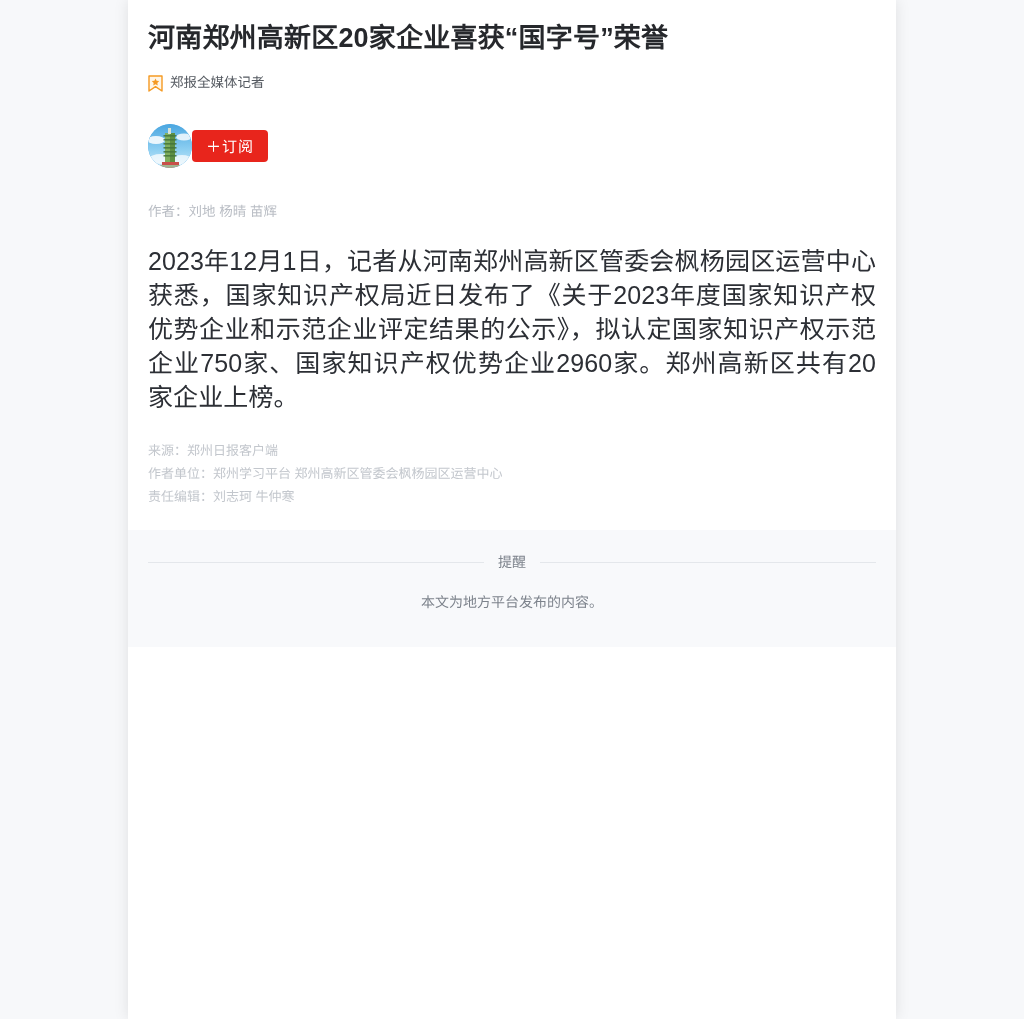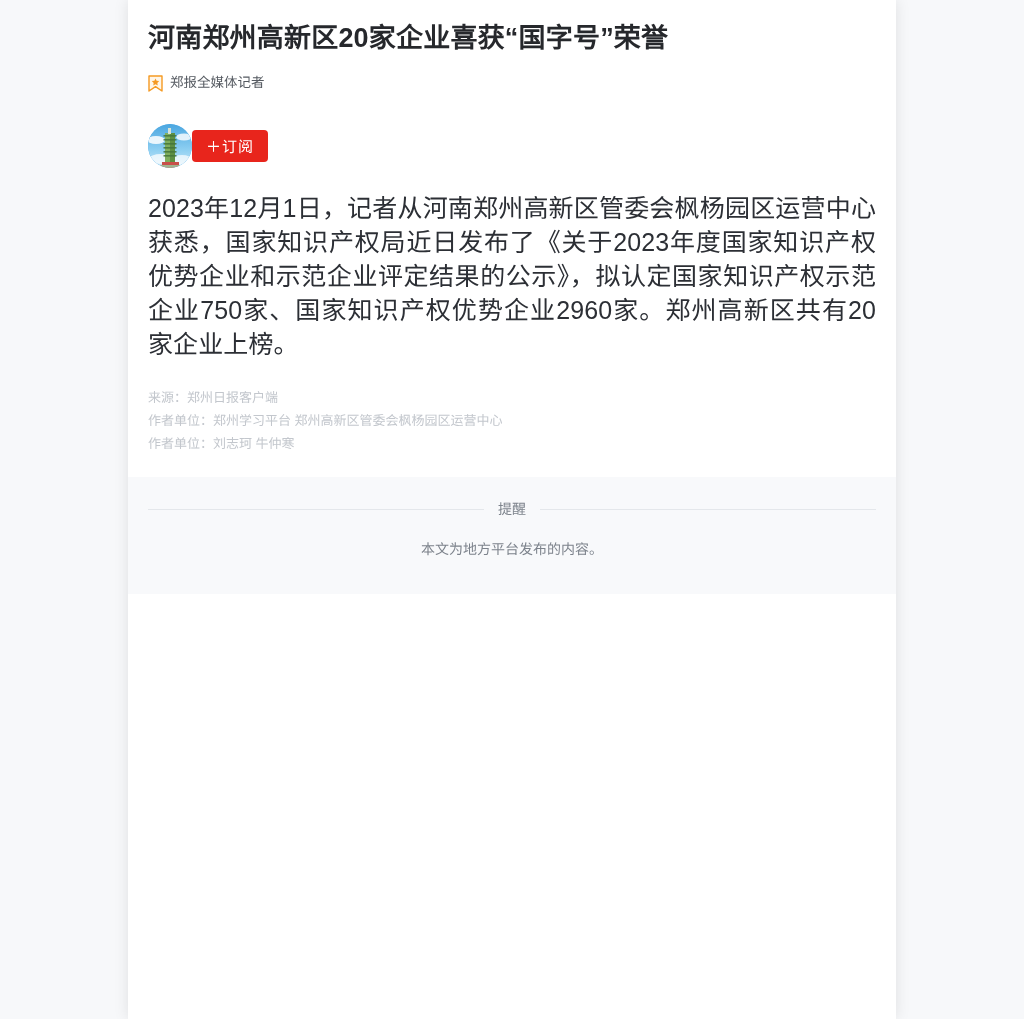--- a/index.html
+++ b/index.html
@@ -243,29 +243,30 @@
               </g>
               <rect x="20" y="4" width="3" height="6" fill="#d9e3d5"></rect>
               <rect x="14" y="38" width="17" height="6" fill="#c8504a"></rect>
               <rect x="9" y="41" width="27" height="3" fill="#9fb48f"></rect>
             </g>
           </svg>
         </div>
         <button class="subscribe-btn">＋订阅</button>
       </div>
 
+      <div class="byline">作者：刘地 杨晴 苗辉</div>
 
       <div class="body">
         <p>2023年12月1日，记者从河南郑州高新区管委会枫杨园区运营中心获悉，国家知识产权局近日发布了《关于2023年度国家知识产权优势企业和示范企业评定结果的公示》，拟认定国家知识产权示范企业750家、国家知识产权优势企业2960家。郑州高新区共有20家企业上榜。</p>
       </div>
 
       <div class="source-meta">
         <div>来源：郑州日报客户端</div>
         <div>作者单位：郑州学习平台 郑州高新区管委会枫杨园区运营中心</div>
-        <div>作者单位：刘志珂 牛仲寒</div>
+        <div>责任编辑：刘志珂 牛仲寒</div>
       </div>
 
       <div class="notice">
         <div class="notice-head">
           <span class="notice-rule"></span>
           <span class="notice-title">提醒</span>
           <span class="notice-rule"></span>
         </div>
         <div class="notice-body">本文为地方平台发布的内容。</div>
       </div>

